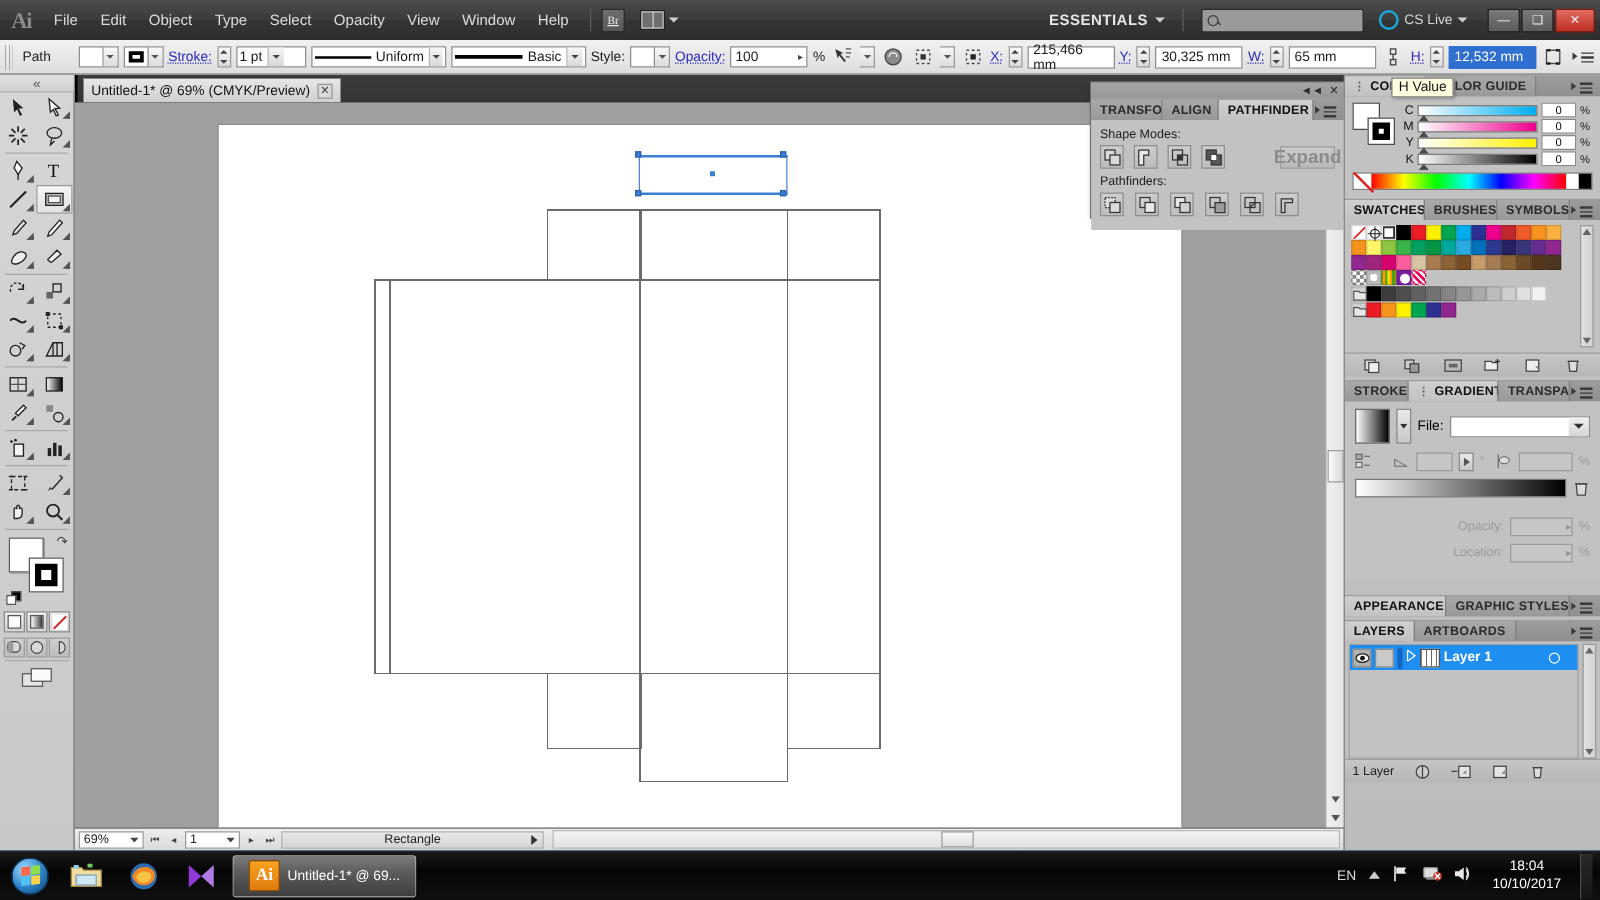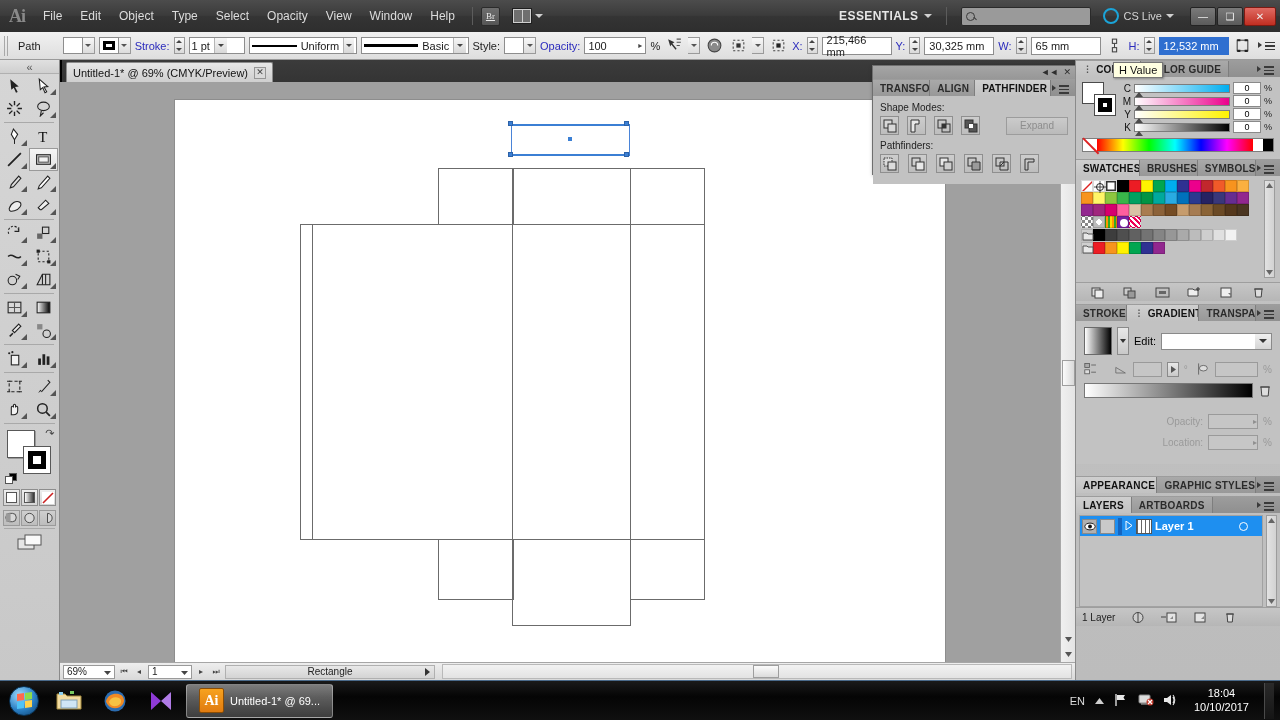--- a/index.html
+++ b/index.html
@@ -61,21 +61,21 @@
     position:absolute;left:0;top:32px;width:1280px;height:28px;
     background:linear-gradient(#f1f1f1,#dedede);
     border-bottom:1px solid #9a9a9a;
     display:flex; align-items:center; padding-left:4px; gap:4px;
     color:#1a1a1a;
   }
   .grip{ width:6px;height:20px;
     background:repeating-linear-gradient(90deg,#a8a8a8 0 1px,transparent 1px 3px);
     margin-right:4px;}
   .cb-label{ font-size:11px; color:#1c1c1c;}
-  .lnk{ color:#2b2bbd; text-decoration-style:dotted; font-size:11px;}
+  .lnk{ color:#2b2bbd; text-decoration:underline; text-decoration-style:dotted; font-size:11px;}
   .swatch-ctl{ width:20px;height:17px;border:1px solid #8d8d8d;background:#fff;}
   .swatch-ctl.stroke{ background:#fff; position:relative;}
   .swatch-ctl.stroke:after{content:"";position:absolute;inset:3px;border:3px solid #000;}
   .mini-drop{ width:12px;height:17px;border:1px solid #9a9a9a;border-left:0;background:linear-gradient(#f8f8f8,#dcdcdc);
     display:flex;align-items:center;justify-content:center;}
   .mini-drop:after{content:"";width:0;height:0;border-left:3px solid transparent;border-right:3px solid transparent;border-top:3px solid #555;}
   .spin{ width:11px;height:17px;border:1px solid #9a9a9a;background:linear-gradient(#fafafa,#dadada);
     display:flex;flex-direction:column;align-items:center;justify-content:space-around;}
   .spin i{width:0;height:0;border-left:3px solid transparent;border-right:3px solid transparent;}
   .spin i.u{border-bottom:3px solid #444;}
@@ -202,23 +202,23 @@
     background:linear-gradient(#a9a9a9,#989898); border-right:1px solid #7e7e7e; letter-spacing:.2px;
     overflow:hidden; white-space:nowrap;}
   .ptab.active{background:linear-gradient(#cfcfcf,#c2c2c2); color:#111;}
   .ptab .dots{margin-right:4px;font-size:9px;color:#555;}
   .pmenu{margin-left:auto;display:flex;align-items:center;padding:0 5px;}
   .pbody{padding:6px 7px;background:#c2c2c2;}
   .sec-label{font-size:10px;color:#1f1f1f;margin-bottom:3px;}
   .pf-row{display:flex;gap:8px;align-items:center;margin-bottom:5px;}
   .pf-btn{width:19px;height:19px;border:1px solid #8f8f8f;background:linear-gradient(#cdcdcd,#bdbdbd);
     display:flex;align-items:center;justify-content:center;}
-  .expand-btn{margin-left:auto;width:62px;height:18px;border:1px solid #9c9c9c;
-    background:linear-gradient(#cbcbcb,#bababa);color:#8d8d8d;font-size:10px;
-    display:flex;align-items:center;justify-content:center;}
+  .expand-btn{margin-left:auto;width:44px;height:18px;border:1px solid #9c9c9c;
+    background:linear-gradient(#cbcbcb,#bababa);color:#8d8d8d;font-size:15px;
+    display:flex;align-items:center;justify-content:center;font-weight:bold;}
 
   
   .colorbody{padding:5px 6px 4px;background:#c2c2c2;}
   .colorgrid{display:flex;gap:6px;}
   .cp-fs{position:relative;width:34px;height:34px;flex:0 0 34px;}
   .cp-fs .f{position:absolute;left:0;top:0;width:22px;height:22px;background:#fff;border:1px solid #4a4a4a;}
   .cp-fs .s{position:absolute;left:12px;top:12px;width:22px;height:22px;background:#fff;border:1px solid #4a4a4a;}
   .cp-fs .s:after{content:"";position:absolute;inset:3px;background:#000;}
   .cp-fs .s:before{content:"";position:absolute;inset:8px;background:#fff;z-index:3;}
   .sliders{flex:1;}
@@ -1117,21 +1117,21 @@
         </div>
       </div>
       <div class="gradbody">
         <div class="grow">
           <div class="gswatch"></div>
           <div class="gtall">
             <svg width="6" height="4" viewBox="0 0 6 4">
                 <path d="M0 0h6L3 4z" fill="#333"></path>
               </svg>
             </div>
-          <span style="font-size:11px">Edit:</span>
+          <span style="font-size:11px">File:</span>
           <div class="gtype">
             <span></span>
             <div class="cdrop2"></div>
           </div>
         </div>
         <div class="grow">
           <svg width="18" height="16" viewBox="0 0 18 16">
             <rect x="1" y="1" width="6" height="5" fill="#aaa" stroke="#555"></rect>
               <rect x="1" y="9" width="6" height="5" fill="#ddd" stroke="#555"></rect>
             <path d="M9 3h6M9 12h6" stroke="#555"></path>

